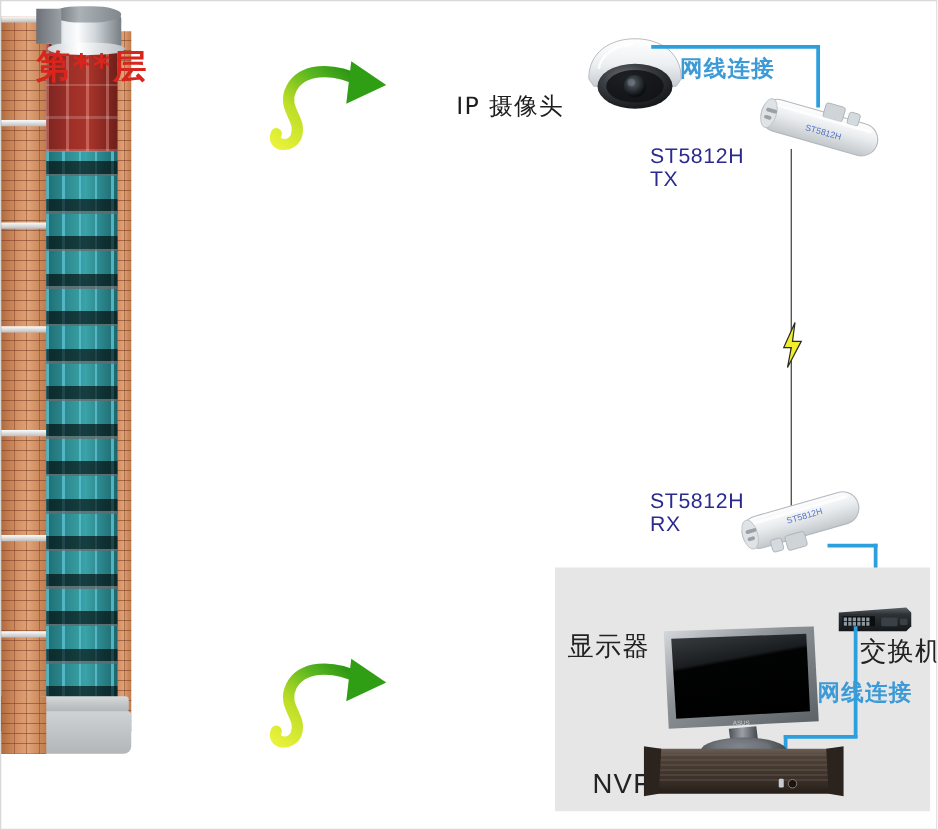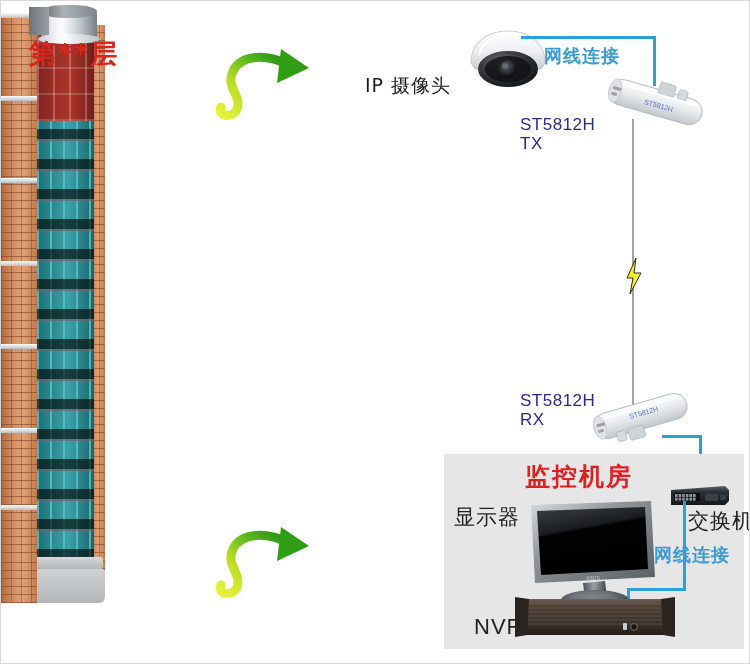--- a/index.html
+++ b/index.html
@@ -323,21 +323,20 @@
       <text x="62" y="29" font-family="Liberation Sans, sans-serif" font-size="7" fill="#3a5fbf" text-anchor="middle" opacity="0.85">ST5812H</text>
       <path d="M22,21 L98,21" stroke="#ffffff" stroke-width="2.4" opacity="0.8" stroke-linecap="round"></path>
     </g>
   </svg>
 
   <div class="cable cable-h" style="left:661px;top:434px;width:40px;"></div>
   <div class="cable cable-v" style="left:698px;top:434px;height:62px;"></div>
 
   <div class="abs" id="room"></div>
 
-  <div class="lbl lbl-red" style="left:524px;top:462px;">监控机房</div>
 
   <svg class="device" style="left:668px;top:483px;" width="62" height="26" viewBox="0 0 62 26">
     <defs>
       <linearGradient id="swg" x1="0" y1="0" x2="0" y2="1">
         <stop offset="0%" stop-color="#5c6268"></stop>
         <stop offset="30%" stop-color="#2c3136"></stop>
         <stop offset="100%" stop-color="#15181b"></stop>
       </linearGradient>
     </defs>
     <path d="M2,6 L56,2 L60,6 L60,17 L56,21 L2,21 Z" fill="url(#swg)"></path>

